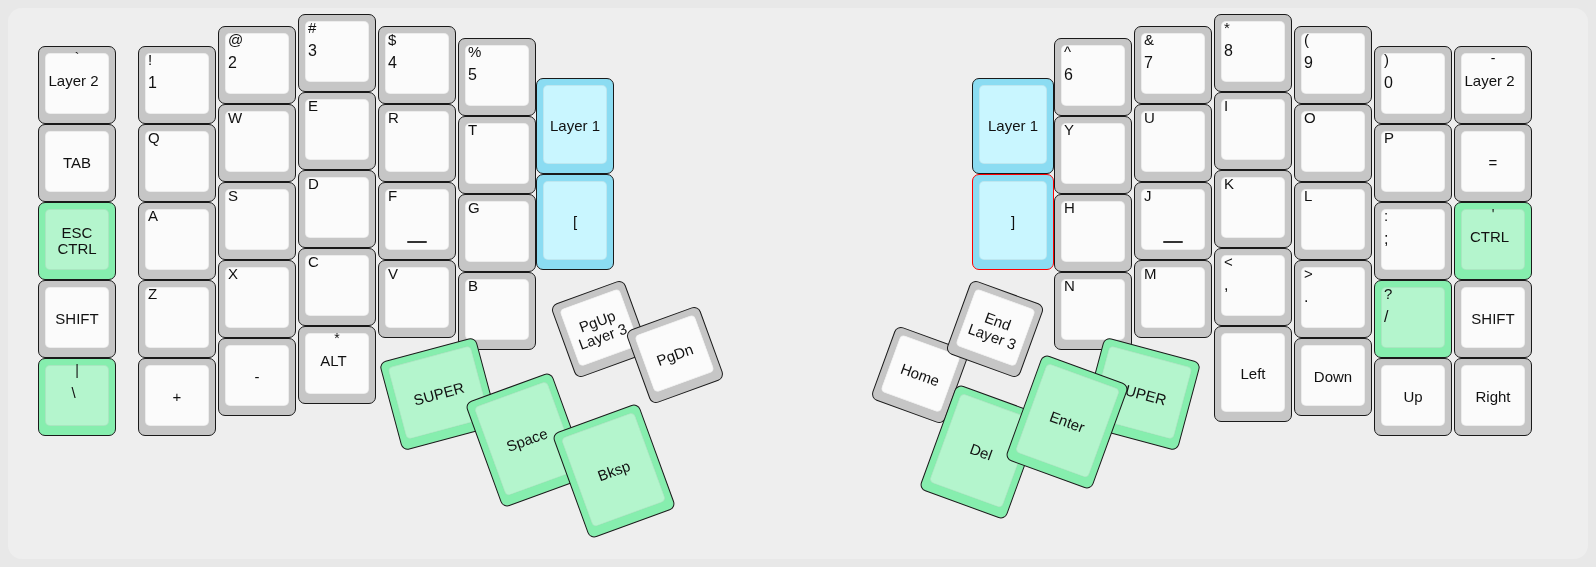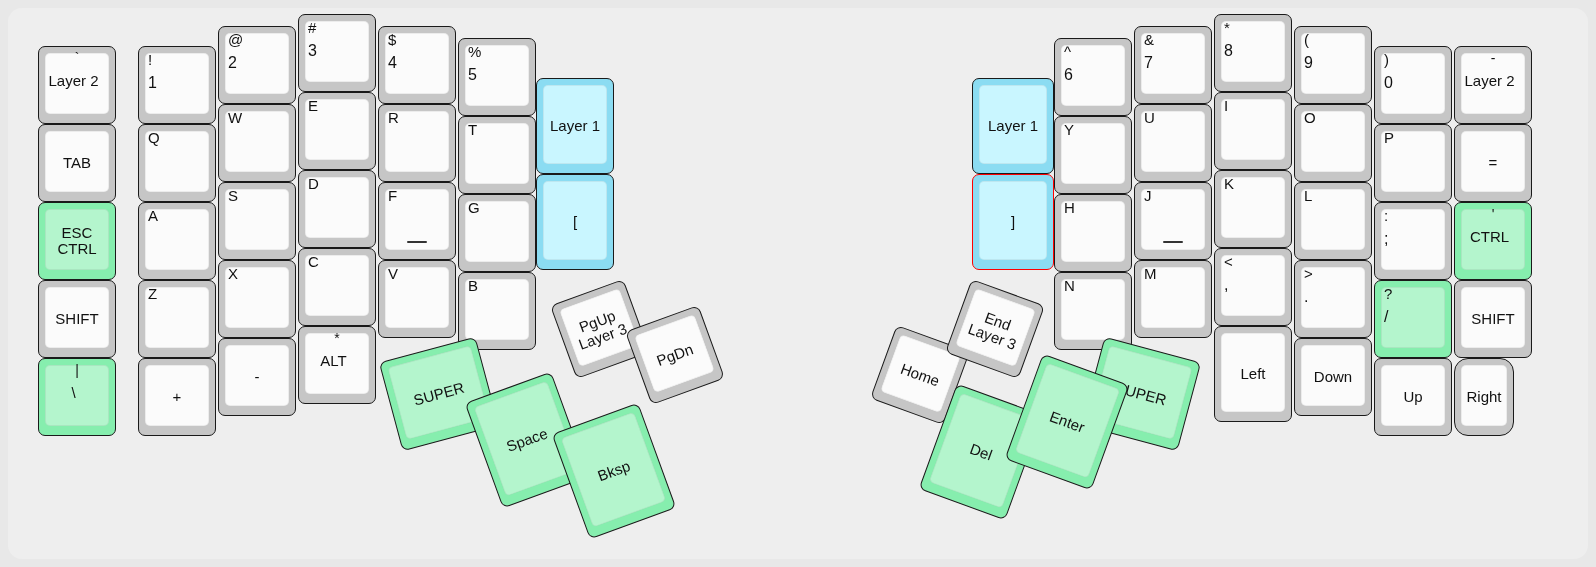--- a/index.html
+++ b/index.html
@@ -342,21 +342,21 @@
       </div>
       <div class="key green" style="left: 1446px; top: 194px; width: 78px; height: 78px;">
         <div class="cap"></div>
         <div class="lbl tc">'</div>
         <div class="lbl ctrlow">CTRL</div>
       </div>
       <div class="key" style="left: 1446px; top: 272px; width: 78px; height: 78px;">
         <div class="cap"></div>
         <div class="lbl ctr">SHIFT</div>
       </div>
-      <div class="key" style="left: 1446px; top: 350px; width: 60px; height: 78px; border-radius: 14px;">
+      <div class="key" style="left: 1446px; top: 350px; width: 78px; height: 78px;">
         <div class="cap"></div>
         <div class="lbl ctr">Right</div>
       </div>
     </div>
     <div>
       <div class="key green" style="left: 381px; top: 340px; width: 100px; height: 92px; transform: rotate(-15deg);">
         <div class="cap"></div>
         <div class="lbl ctr">SUPER</div>
       </div>
       <div class="key" style="left: 553px; top: 282px; width: 78px; height: 78px; transform: rotate(-20deg);">

